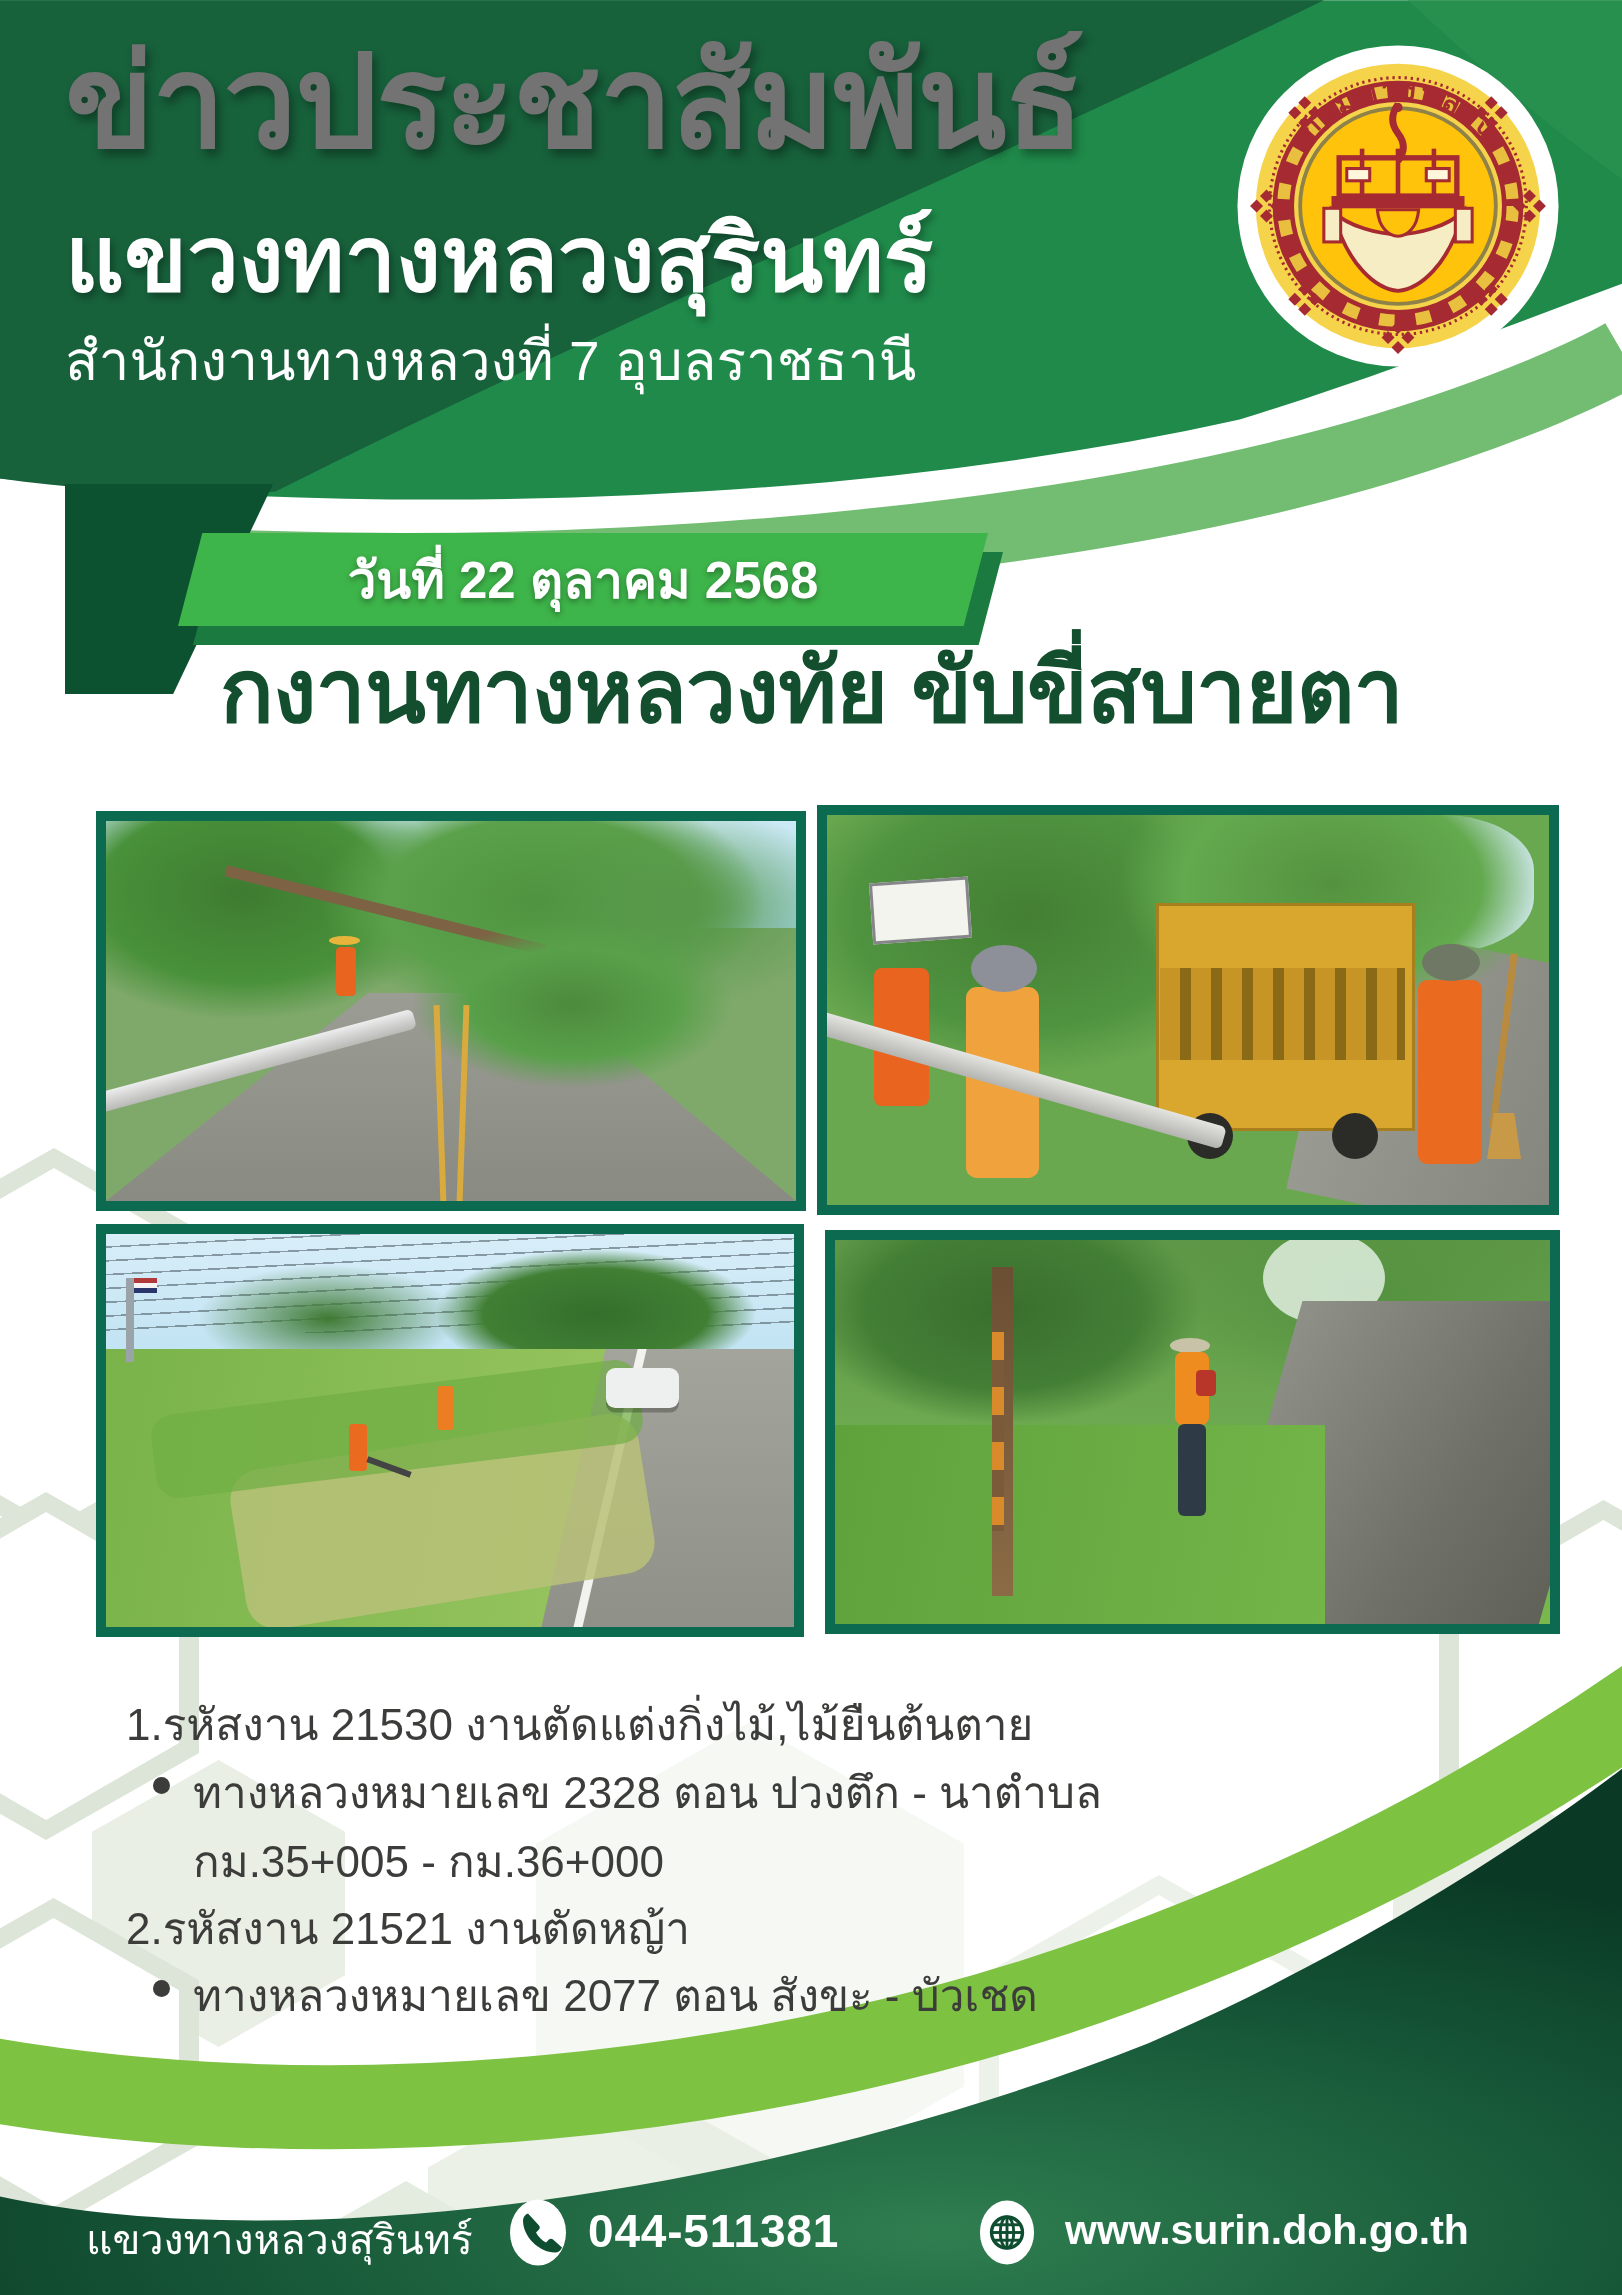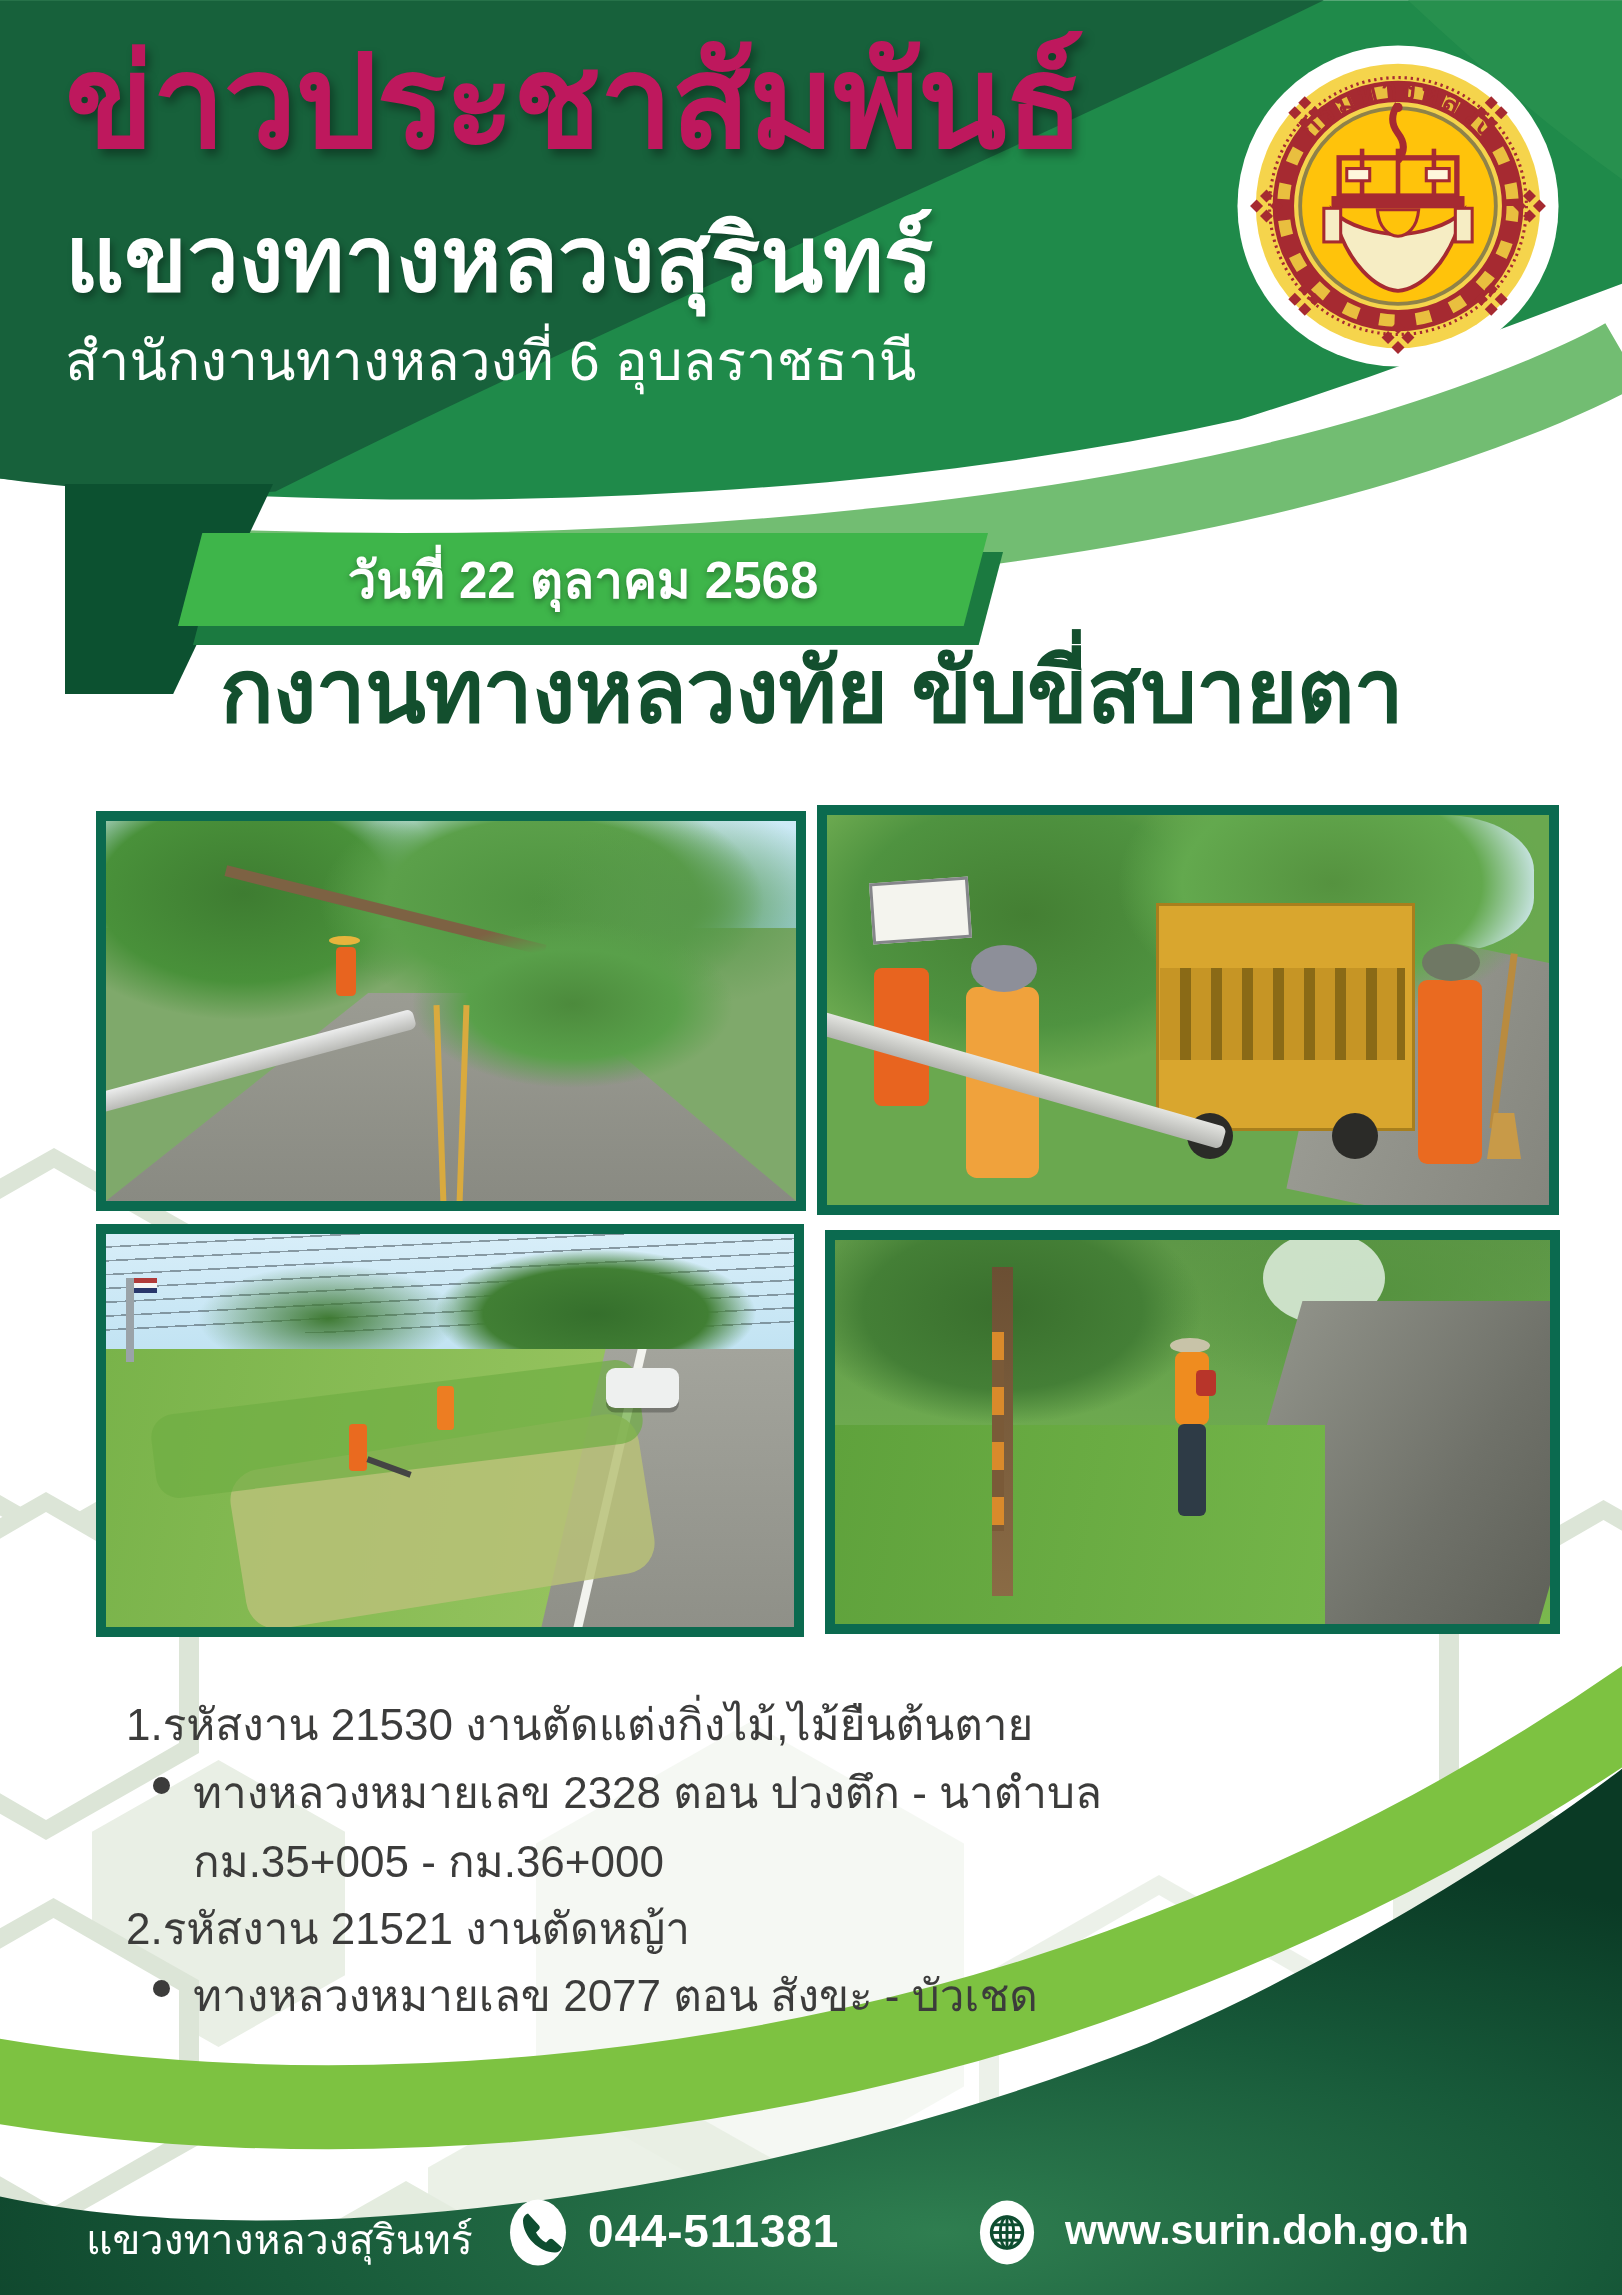--- a/index.html
+++ b/index.html
@@ -10,21 +10,21 @@
   .abs{position:absolute;}
   svg{display:block;}
 
   
   .wm{position:absolute;inset:0;z-index:1;}
   .hex{position:absolute;clip-path:polygon(50% 0,100% 25%,100% 75%,50% 100%,0 75%,0 25%);}
   .hex>i{position:absolute;inset:20px;clip-path:polygon(50% 0,100% 25%,100% 75%,50% 100%,0 75%,0 25%);background:#ffffff;display:block;}
 
   
   .header-svg{left:0;top:0;z-index:2;}
-  .h1{left:65px;top:21.4px;z-index:3;color:#be185d;font-size:130px;font-weight:bold;letter-spacing:-1.5px;line-height:1.25;
+  .h1{left:65px;top:21.4px;z-index:3;color:#737373;font-size:130px;font-weight:bold;letter-spacing:-1.5px;line-height:1.25;
       text-shadow:3.8px 6.1px 9.2px rgba(0,0,0,.35);white-space:nowrap;}
   .h2{left:65px;top:200px;z-index:3;color:#fff;font-size:92px;font-weight:bold;line-height:1.3;
       text-shadow:3.1px 4.6px 7.7px rgba(0,0,0,.3);white-space:nowrap;}
   .h3{left:65px;top:324px;z-index:3;color:#fff;font-size:55px;line-height:1.35;white-space:nowrap;}
   .logo{left:1226px;top:34px;z-index:3;}
 
   
   .ribbon{left:65px;top:484px;width:208px;height:210px;z-index:3;background:#0C5130;
           clip-path:polygon(0 0,100% 0,52% 100%,0 100%);}
   .banner-shadow{left:193px;top:552px;width:810px;height:93px;z-index:3;background:#1B7A40;
@@ -144,21 +144,21 @@
     <use href="#orn" transform="translate(53,225)"></use>
     <use href="#orn" transform="translate(225,397)"></use>
     <use href="#orn" transform="translate(347,103)"></use>
     <use href="#orn" transform="translate(103,103)"></use>
     <use href="#orn" transform="translate(103,347)"></use>
     <use href="#orn" transform="translate(347,347)"></use>
   </svg>
 
   <div class="abs h1">ข่าวประชาสัมพันธ์</div>
   <div class="abs h2">แขวงทางหลวงสุรินทร์</div>
-  <div class="abs h3">สำนักงานทางหลวงที่ 6 อุบลราชธานี</div>
+  <div class="abs h3">สำนักงานทางหลวงที่ 7 อุบลราชธานี</div>
 
   <div class="abs ribbon"></div>
   <div class="abs banner-shadow"></div>
   <div class="abs banner">
     <span>วันที่ 22 ตุลาคม 2568</span>
   </div>
 
   <div class="abs headline">กงานทางหลวงทัย ขับขี่สบายตา</div>
 
   <div class="photo p1">

